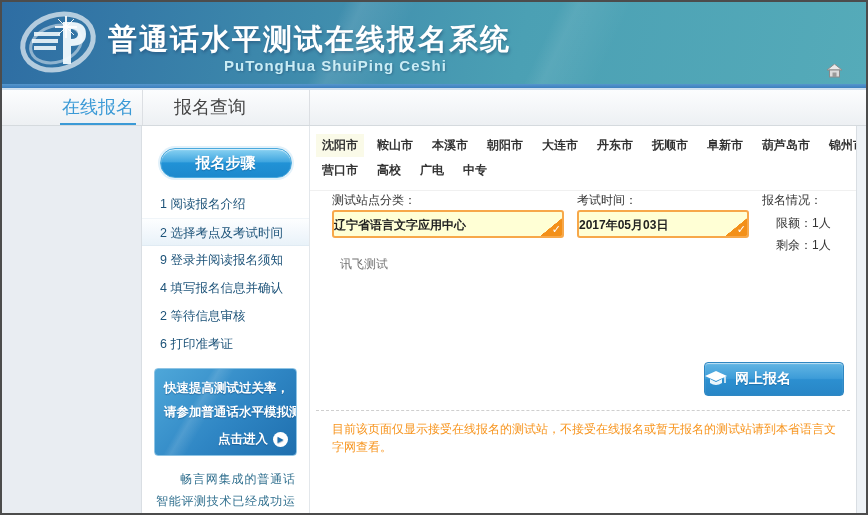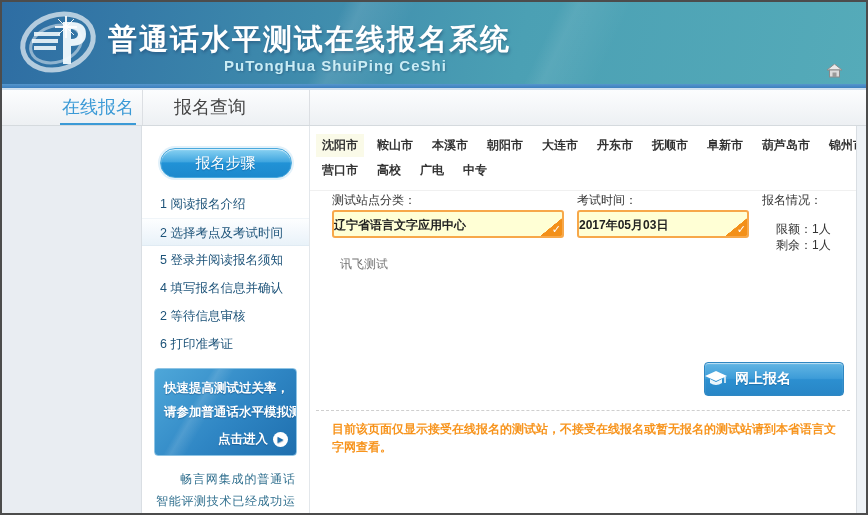--- a/index.html
+++ b/index.html
@@ -56,21 +56,21 @@
   
   .content { display:flex; height:387px; }
   .gutter-left { width:140px; background:#e9edf2; border-right:1px solid #d9dee3; }
   .sidebar { width:167px; background:#fff; position:relative; overflow:hidden; }
   .main { flex:1; background:#fff; border-left:1px solid #e3e7eb; position:relative; overflow:hidden; }
   .gutter-right { width:10px; background:#eef2f6; border-left:1px solid #d9dee3; }
 
   
   .steps-btn {
     margin:22px auto 12px; width:132px; height:30px; line-height:28px;
-    text-align:center; font-size:15px; font-weight:normal; color:#fff;
+    text-align:center; font-size:15px; font-weight:bold; color:#fff;
     background:linear-gradient(#8ad2f2 0%,#41a7e0 45%,#2192d6 50%,#1d89cd 100%);
     border:1px solid #4aa9dd; border-radius:15px; cursor:pointer;
     box-shadow:0 0 0 2px #e2f1fa, inset 0 1px 1px rgba(255,255,255,.7);
     text-shadow:0 1px 1px rgba(0,60,110,.35);
   }
   .steps-list { margin-top:2px; }
   .step {
     height:28px; line-height:28px; padding-left:18px;
     font-size:12.5px; color:#1d5379; cursor:pointer; white-space:nowrap;
   }
@@ -136,21 +136,21 @@
     position:absolute; right:12px; top:236px; width:140px; height:34px;
     display:flex; align-items:center; 
     background:linear-gradient(#63b6e4 0%,#3d9cd8 48%,#2c8fd0 52%,#2886c6 100%);
     border:1px solid #2f87c2; border-radius:4px; cursor:pointer;
     box-shadow:inset 0 1px 1px rgba(255,255,255,.6);
   }
   .register-btn .cap { margin-right:8px; width:22px; height:16px; }
   .register-label { font-size:14px; font-weight:bold; color:#fff; text-shadow:0 1px 1px rgba(0,60,110,.35); }
 
   .dashed-sep { position:absolute; left:6px; right:6px; top:284px; border-top:1px dashed #cfcfcf; }
-  .notice { position:absolute; left:22px; top:294px; right:10px; font-size:12px; font-weight:bold; color:#f7941d; line-height:18px; }
+  .notice { position:absolute; left:22px; top:294px; right:10px; font-size:12px; font-weight:normal; color:#f7941d; line-height:18px; }
 </style>
 </head>
 <body>
 
 <div class="window">
 
   <div class="header">
     <svg class="logo" viewBox="0 0 100 78">
       <g fill="none" stroke="rgba(255,255,255,.85)">
         <ellipse cx="50" cy="38" rx="36" ry="27" stroke-width="5" transform="rotate(-18 50 38)" opacity=".75"></ellipse>
@@ -188,21 +188,21 @@
   </div>
 
   <div class="content">
     <div class="gutter-left"></div>
 
     <div class="sidebar">
       <div class="steps-btn">报名步骤</div>
       <div class="steps-list">
         <div class="step">1 阅读报名介绍</div>
         <div class="step active">2 选择考点及考试时间</div>
-        <div class="step">5 登录并阅读报名须知</div>
+        <div class="step">9 登录并阅读报名须知</div>
         <div class="step">4 填写报名信息并确认</div>
         <div class="step">2 等待信息审核</div>
         <div class="step">6 打印准考证</div>
       </div>
       <div class="promo">
         <div class="promo-line">快速提高测试过关率，</div>
         <div class="promo-line">请参加普通话水平模拟测试</div>
         <div class="promo-cta">
           <span>点击进入</span>
           <span class="play-circle">▶</span>
@@ -248,21 +248,21 @@
 
       <div class="lbl" style="left:267px; top:66px">考试时间：</div>
       <div class="sel-box" style="left:267px; top:84px; width:172px">
         <span>2017年05月03日</span>
         <span class="corner">
             <span class="chk">✓</span>
           </span>
       </div>
 
       <div class="lbl" style="left:452px; top:66px">报名情况：</div>
-      <div class="quota-line" style="left:466px; top:95px">限额：1人</div>
+      <div class="quota-line" style="left:466px; top:89px">限额：1人</div>
       <div class="quota-line" style="left:466px; top:111px">剩余：1人</div>
 
       <div class="register-btn">
         <svg class="cap" viewBox="0 0 22 16">
           <polygon points="11,0 22,5 11,10 0,5" fill="#ffffff"></polygon>
           <path d="M5 8 L5 12 Q11 16 17 12 L17 8 L11 11 Z" fill="#ffffff" opacity=".9"></path>
           <line x1="20" y1="6" x2="20" y2="12" stroke="#ffffff" stroke-width="1.4"></line>
         </svg>
         <span class="register-label">网上报名</span>
       </div>

